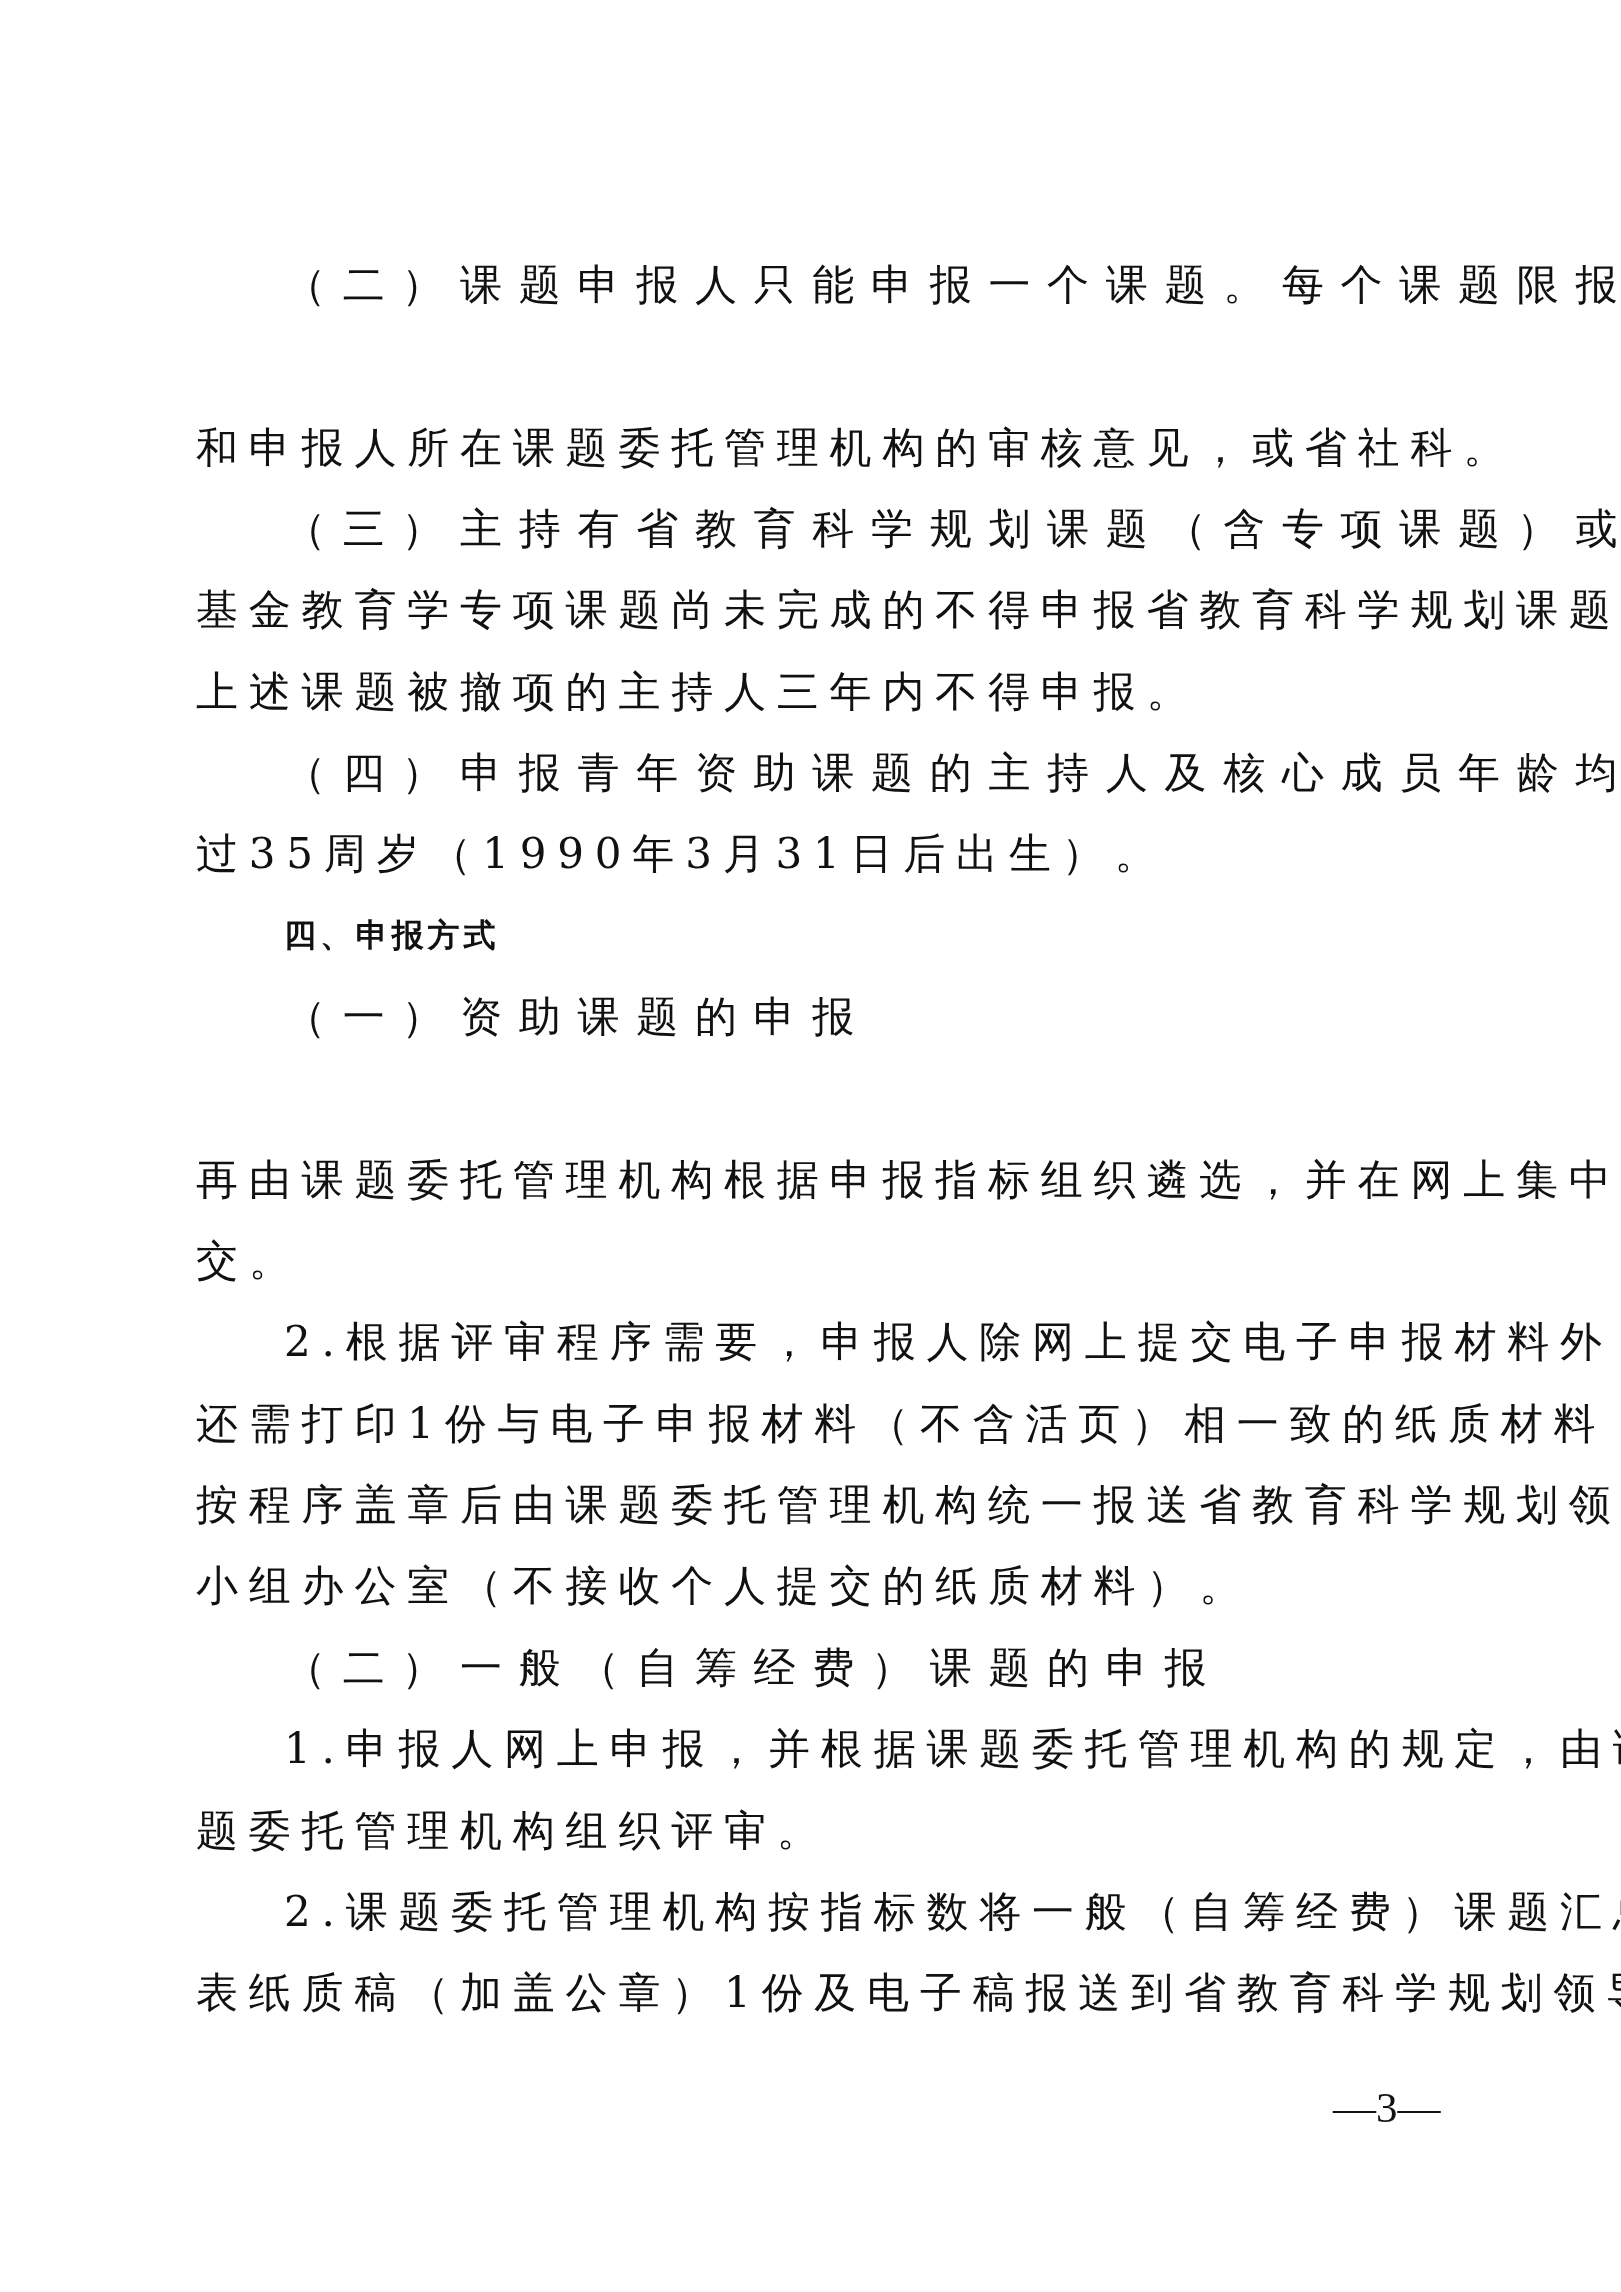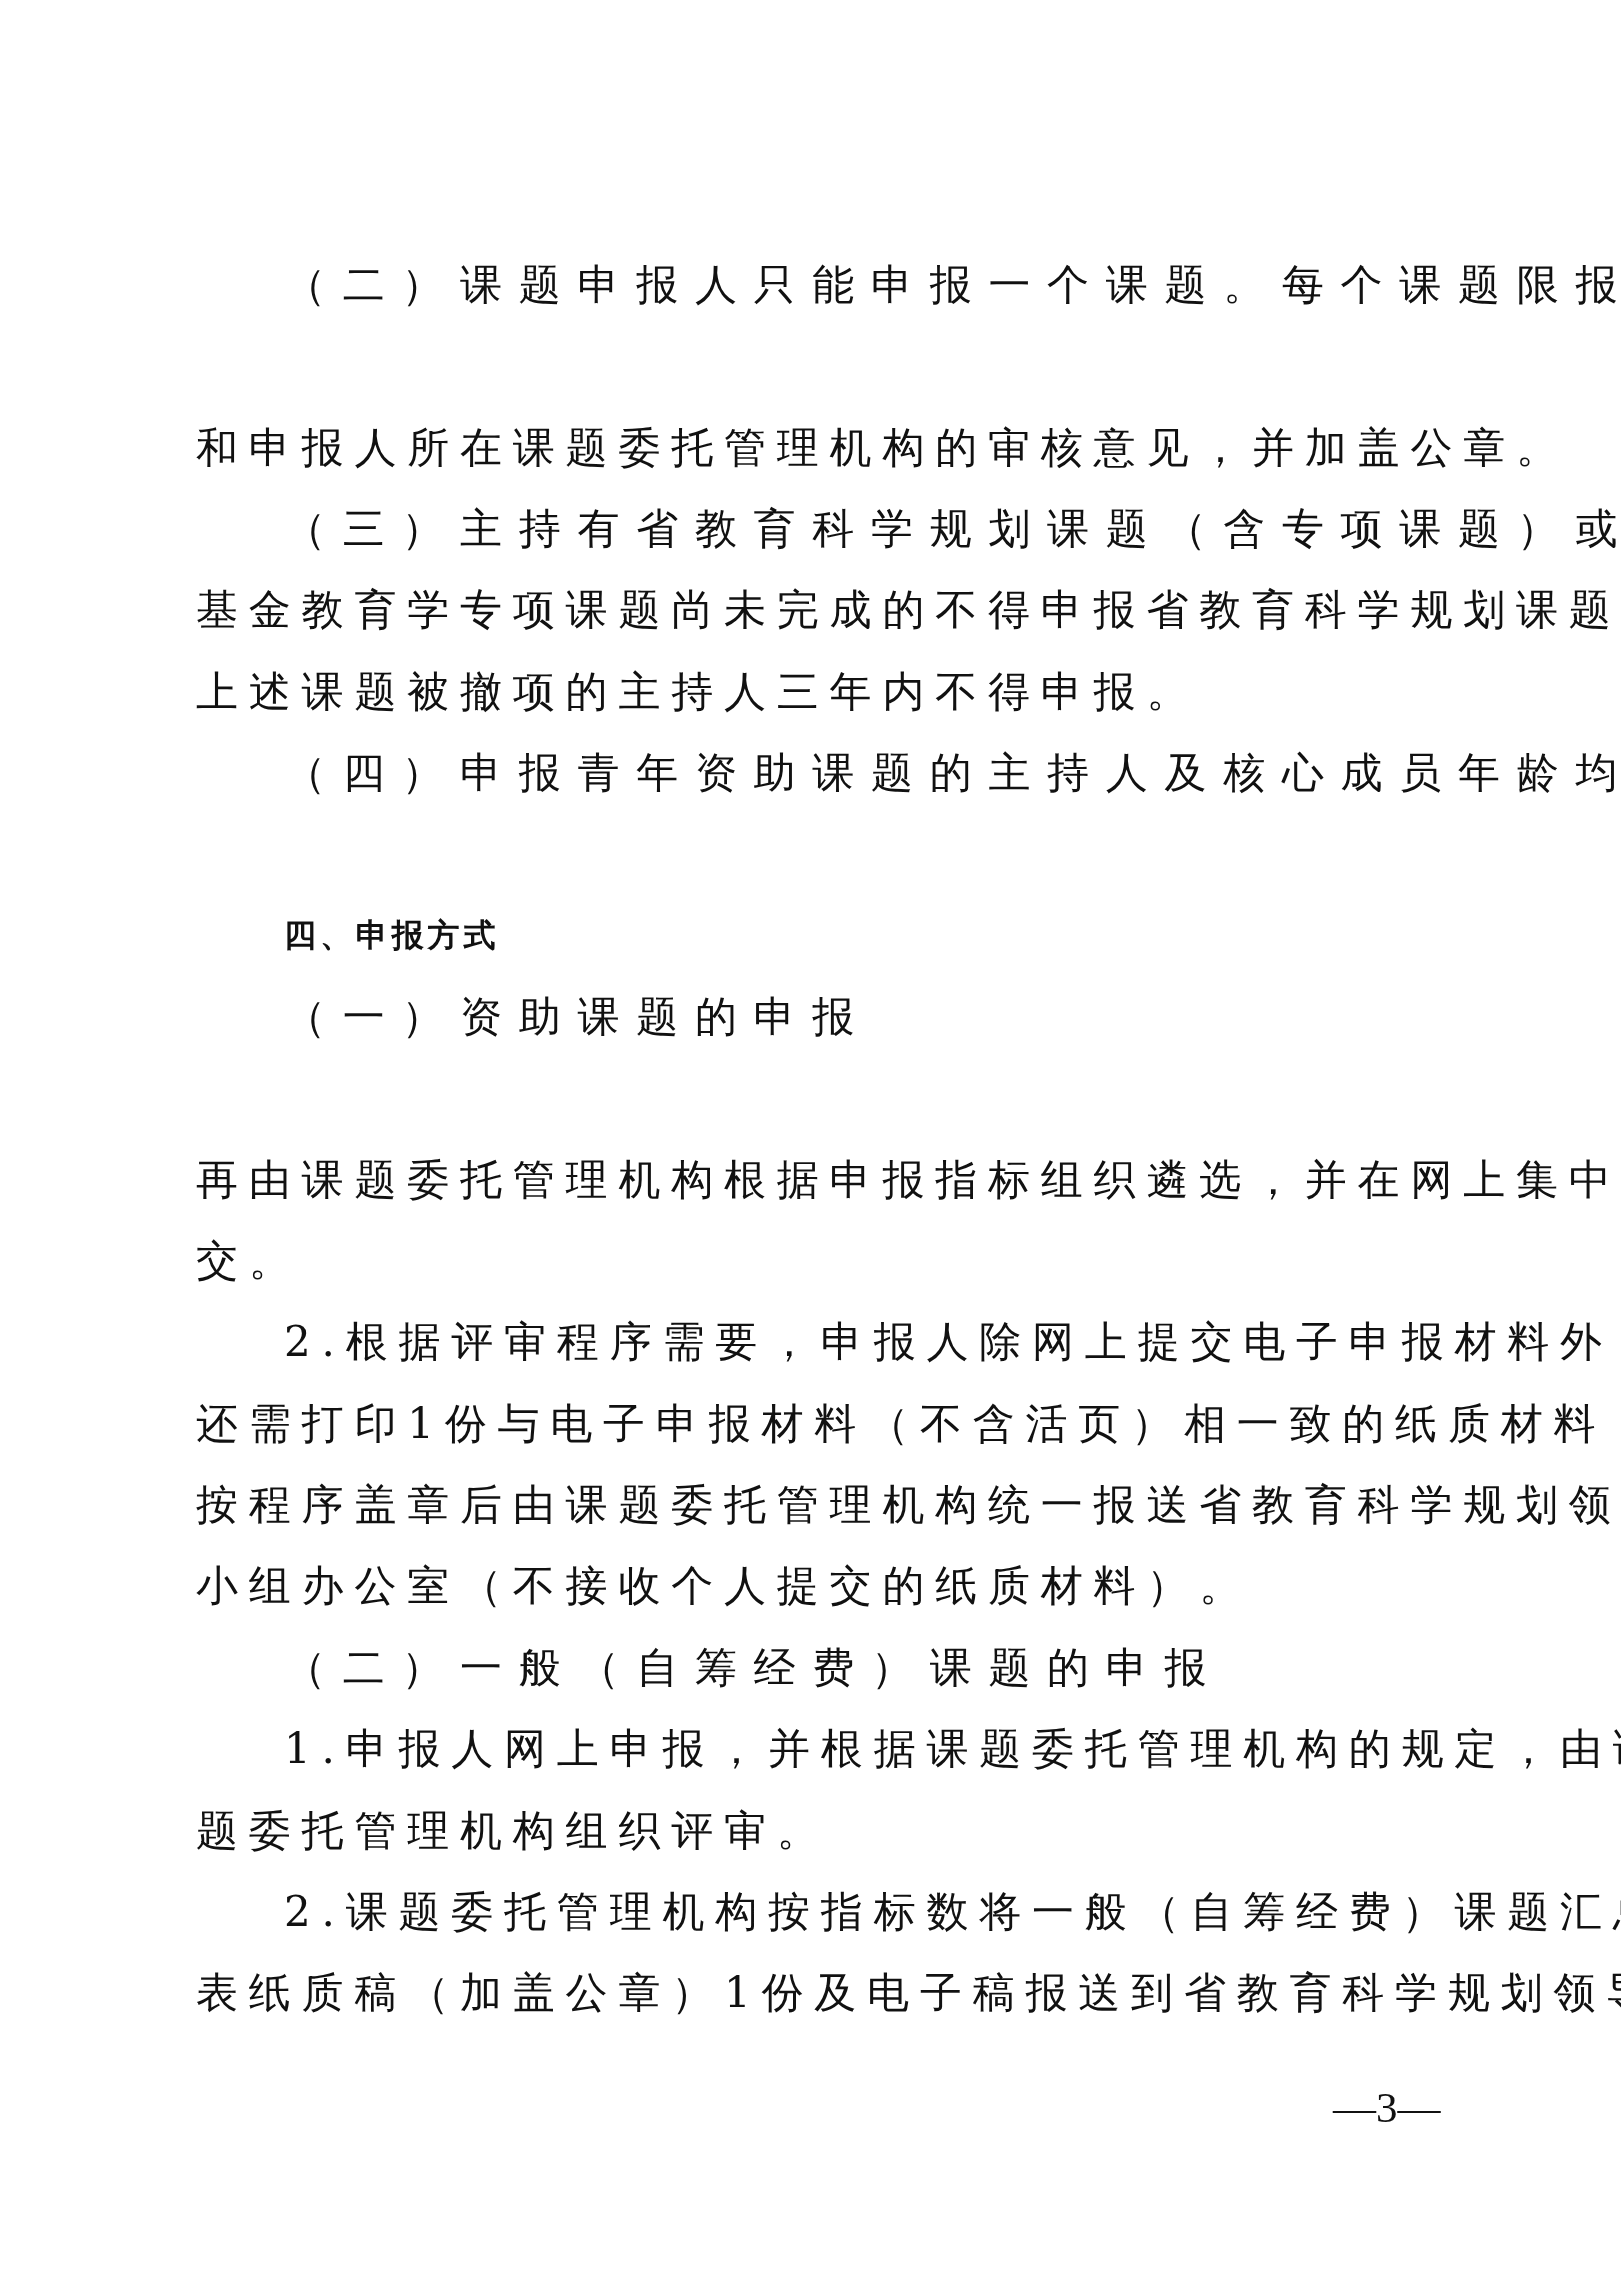--- a/index.html
+++ b/index.html
@@ -34,27 +34,28 @@
     color: #111111;
     white-space: nowrap;
   }
 </style>
 </head>
 <body>
 
 <div class="page">
 
   <div class="line indent" style="top:255px;">（二）课题申报人只能申报一个课题。每个课题限报一名主</div>
-  <div class="line tight" style="top:418px;">和申报人所在课题委托管理机构的审核意见，并加盖公章。</div>
+  <div class="line tight" style="top:418px;">和申报人所在课题委托管理机构的审核意见，或省社科。</div>
 
   <div class="line indent" style="top:499px;">（三）主持有省教育科学规划课题（含专项课题）或省社科</div>
   <div class="line tight" style="top:580px;">基金教育学专项课题尚未完成的不得申报省教育科学规划课题。</div>
   <div class="line tight" style="top:662px;">上述课题被撤项的主持人三年内不得申报。</div>
 
   <div class="line indent" style="top:743px;">（四）申报青年资助课题的主持人及核心成员年龄均不得超</div>
+  <div class="line tight" style="top:824px;">过35周岁（1990年3月31日后出生）。</div>
 
   <div class="line indent heading" style="top:906px;">四、申报方式</div>
 
   <div class="line indent" style="top:987px;">（一）资助课题的申报</div>
   <div class="line tight" style="top:1150px;">再由课题委托管理机构根据申报指标组织遴选，并在网上集中提</div>
   <div class="line tight" style="top:1231px;">交。</div>
 
   <div class="line indent tight" style="top:1312px;">2.根据评审程序需要，申报人除网上提交电子申报材料外，</div>
   <div class="line tight" style="top:1394px;">还需打印1份与电子申报材料（不含活页）相一致的纸质材料，</div>
   <div class="line tight" style="top:1475px;">按程序盖章后由课题委托管理机构统一报送省教育科学规划领导</div>

